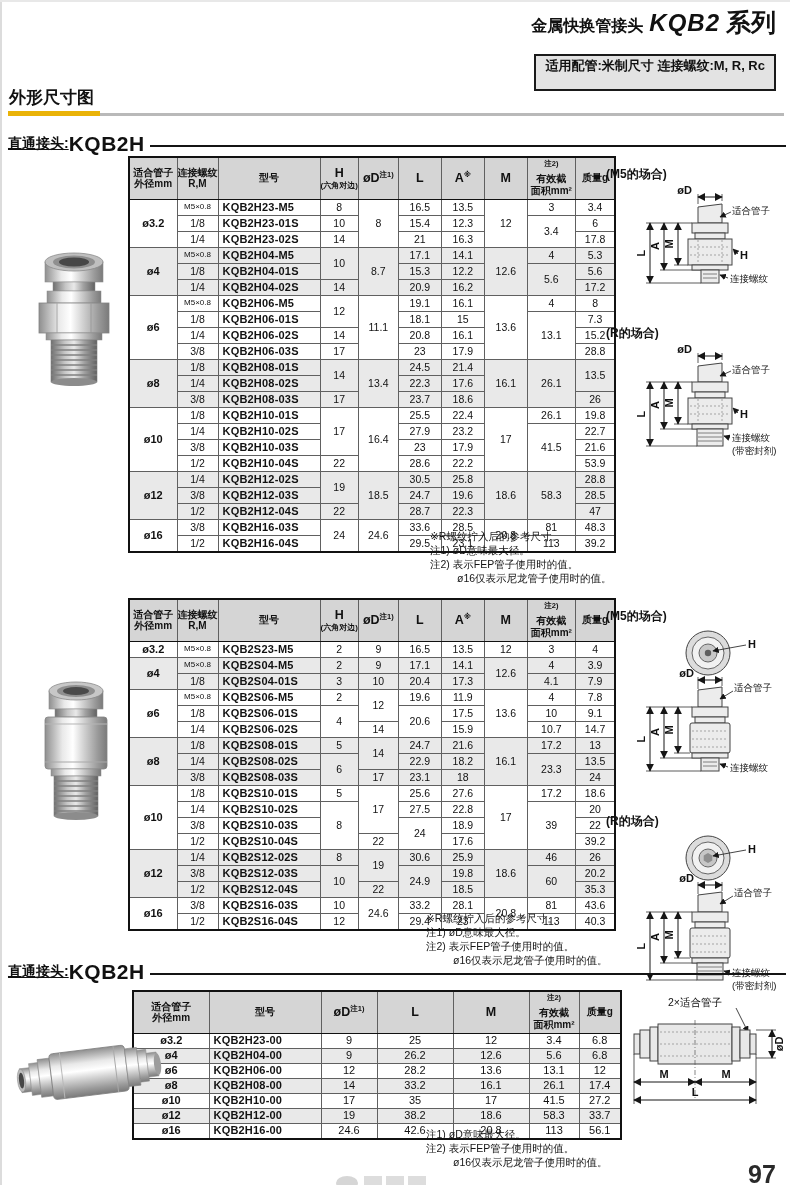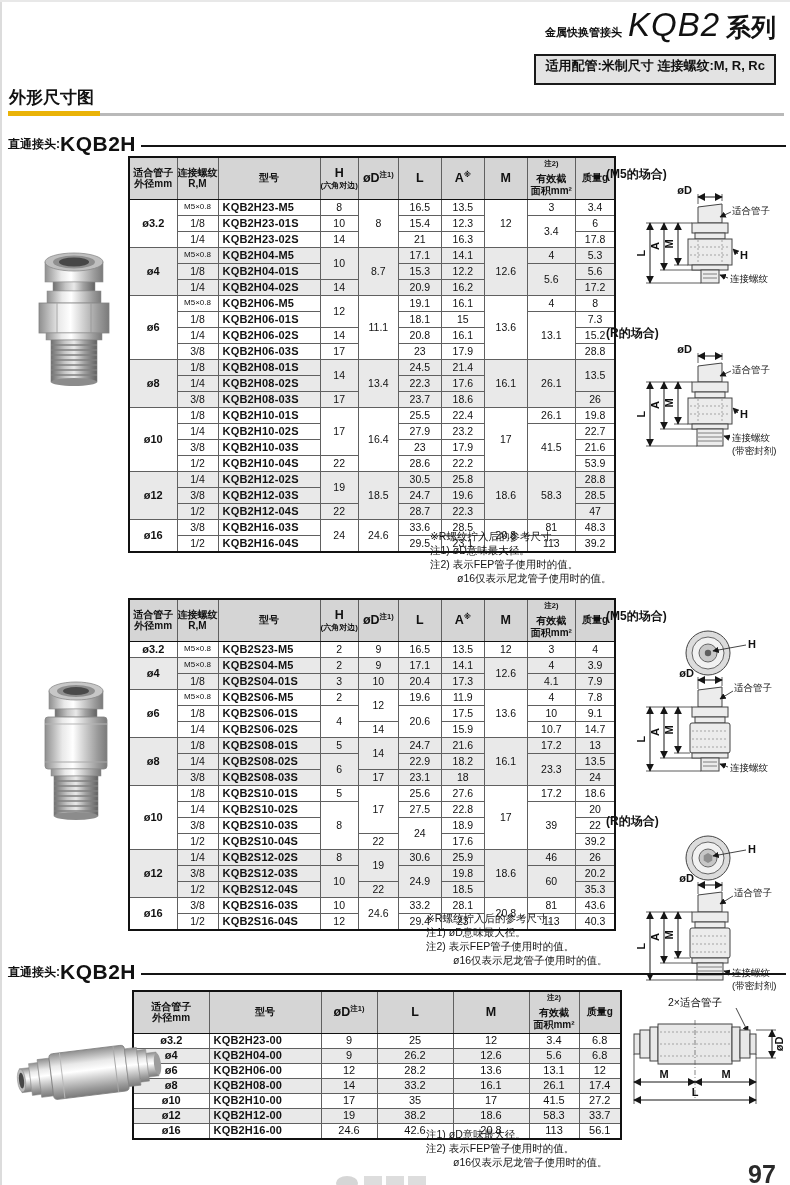--- a/index.html
+++ b/index.html
@@ -3,32 +3,32 @@
 <meta charset="utf-8">
 <style>
   html,body{margin:0;padding:0;background:#f2f2f2;}
   #page{position:relative;width:790px;height:1185px;background:#fff;overflow:hidden;
         font-family:"Liberation Sans","DejaVu Sans",sans-serif;color:#111;}
   .edgeL{position:absolute;left:0;top:0;width:2px;height:100%;background:#dcdcdc;}
   .edgeT{position:absolute;left:0;top:0;width:100%;height:2px;background:#e8e8e8;}
 
   
   .hdr{position:absolute;top:6px;right:14px;white-space:nowrap;display:flex;align-items:baseline;gap:6px;}
-  .hdr .t1{font-size:11px;font-weight:bold;}
-  .hdr .t2{font-size:33px;font-weight:normal;font-style:italic;letter-spacing:1px;}
+  .hdr .t1{font-size:16px;font-weight:bold;}
+  .hdr .t2{font-size:24px;font-weight:bold;font-style:italic;letter-spacing:1px;}
   .hdr .t3{font-size:25px;font-weight:bold;}
   .subbox{position:absolute;top:54px;right:14px;border:2px solid #1a1a1a;background:#e3e3e3;
-          font-size:13px;font-weight:bold;padding:1px 9px 8px;}
+          font-size:13px;font-weight:bold;padding:1px 9px 14px;}
 
   .mainhead{position:absolute;left:8px;top:86px;width:776px;display:flex;align-items:flex-end;}
   .mainhead .txt{font-size:17px;font-weight:bold;border-bottom:5px solid #eab308;padding:0 6px 2px 1px;}
   .mainhead .rest{flex:1;height:3px;background:#b9b9b9;margin-bottom:0;}
 
   .sec{position:absolute;left:8px;width:778px;display:flex;align-items:center;}
-  .sec .p{font-size:12px;font-weight:bold;}
+  .sec .p{font-size:14px;font-weight:bold;text-decoration:underline;}
   .sec .m{font-size:21px;font-weight:bold;letter-spacing:.5px;}
   .sec .ln{flex:1;height:2px;background:#141414;margin-left:5px;margin-top:3px;}
 
   
   table.dt{position:absolute;border-collapse:collapse;table-layout:fixed;border:2px solid #111;background:#fff;}
   .dt th,.dt td{border:1px solid #606060;text-align:center;padding:0;overflow:hidden;white-space:nowrap;}
   .dt thead th{background:#d5d5d5;font-weight:bold;vertical-align:middle;padding:2px 0;border-bottom:1.5px solid #111;}
   .dt thead th div{font-size:10px;line-height:1.18;}
   .dt thead th div.hsm{font-size:8px;}
   .dt thead th div.hbig{font-size:12.5px;}

